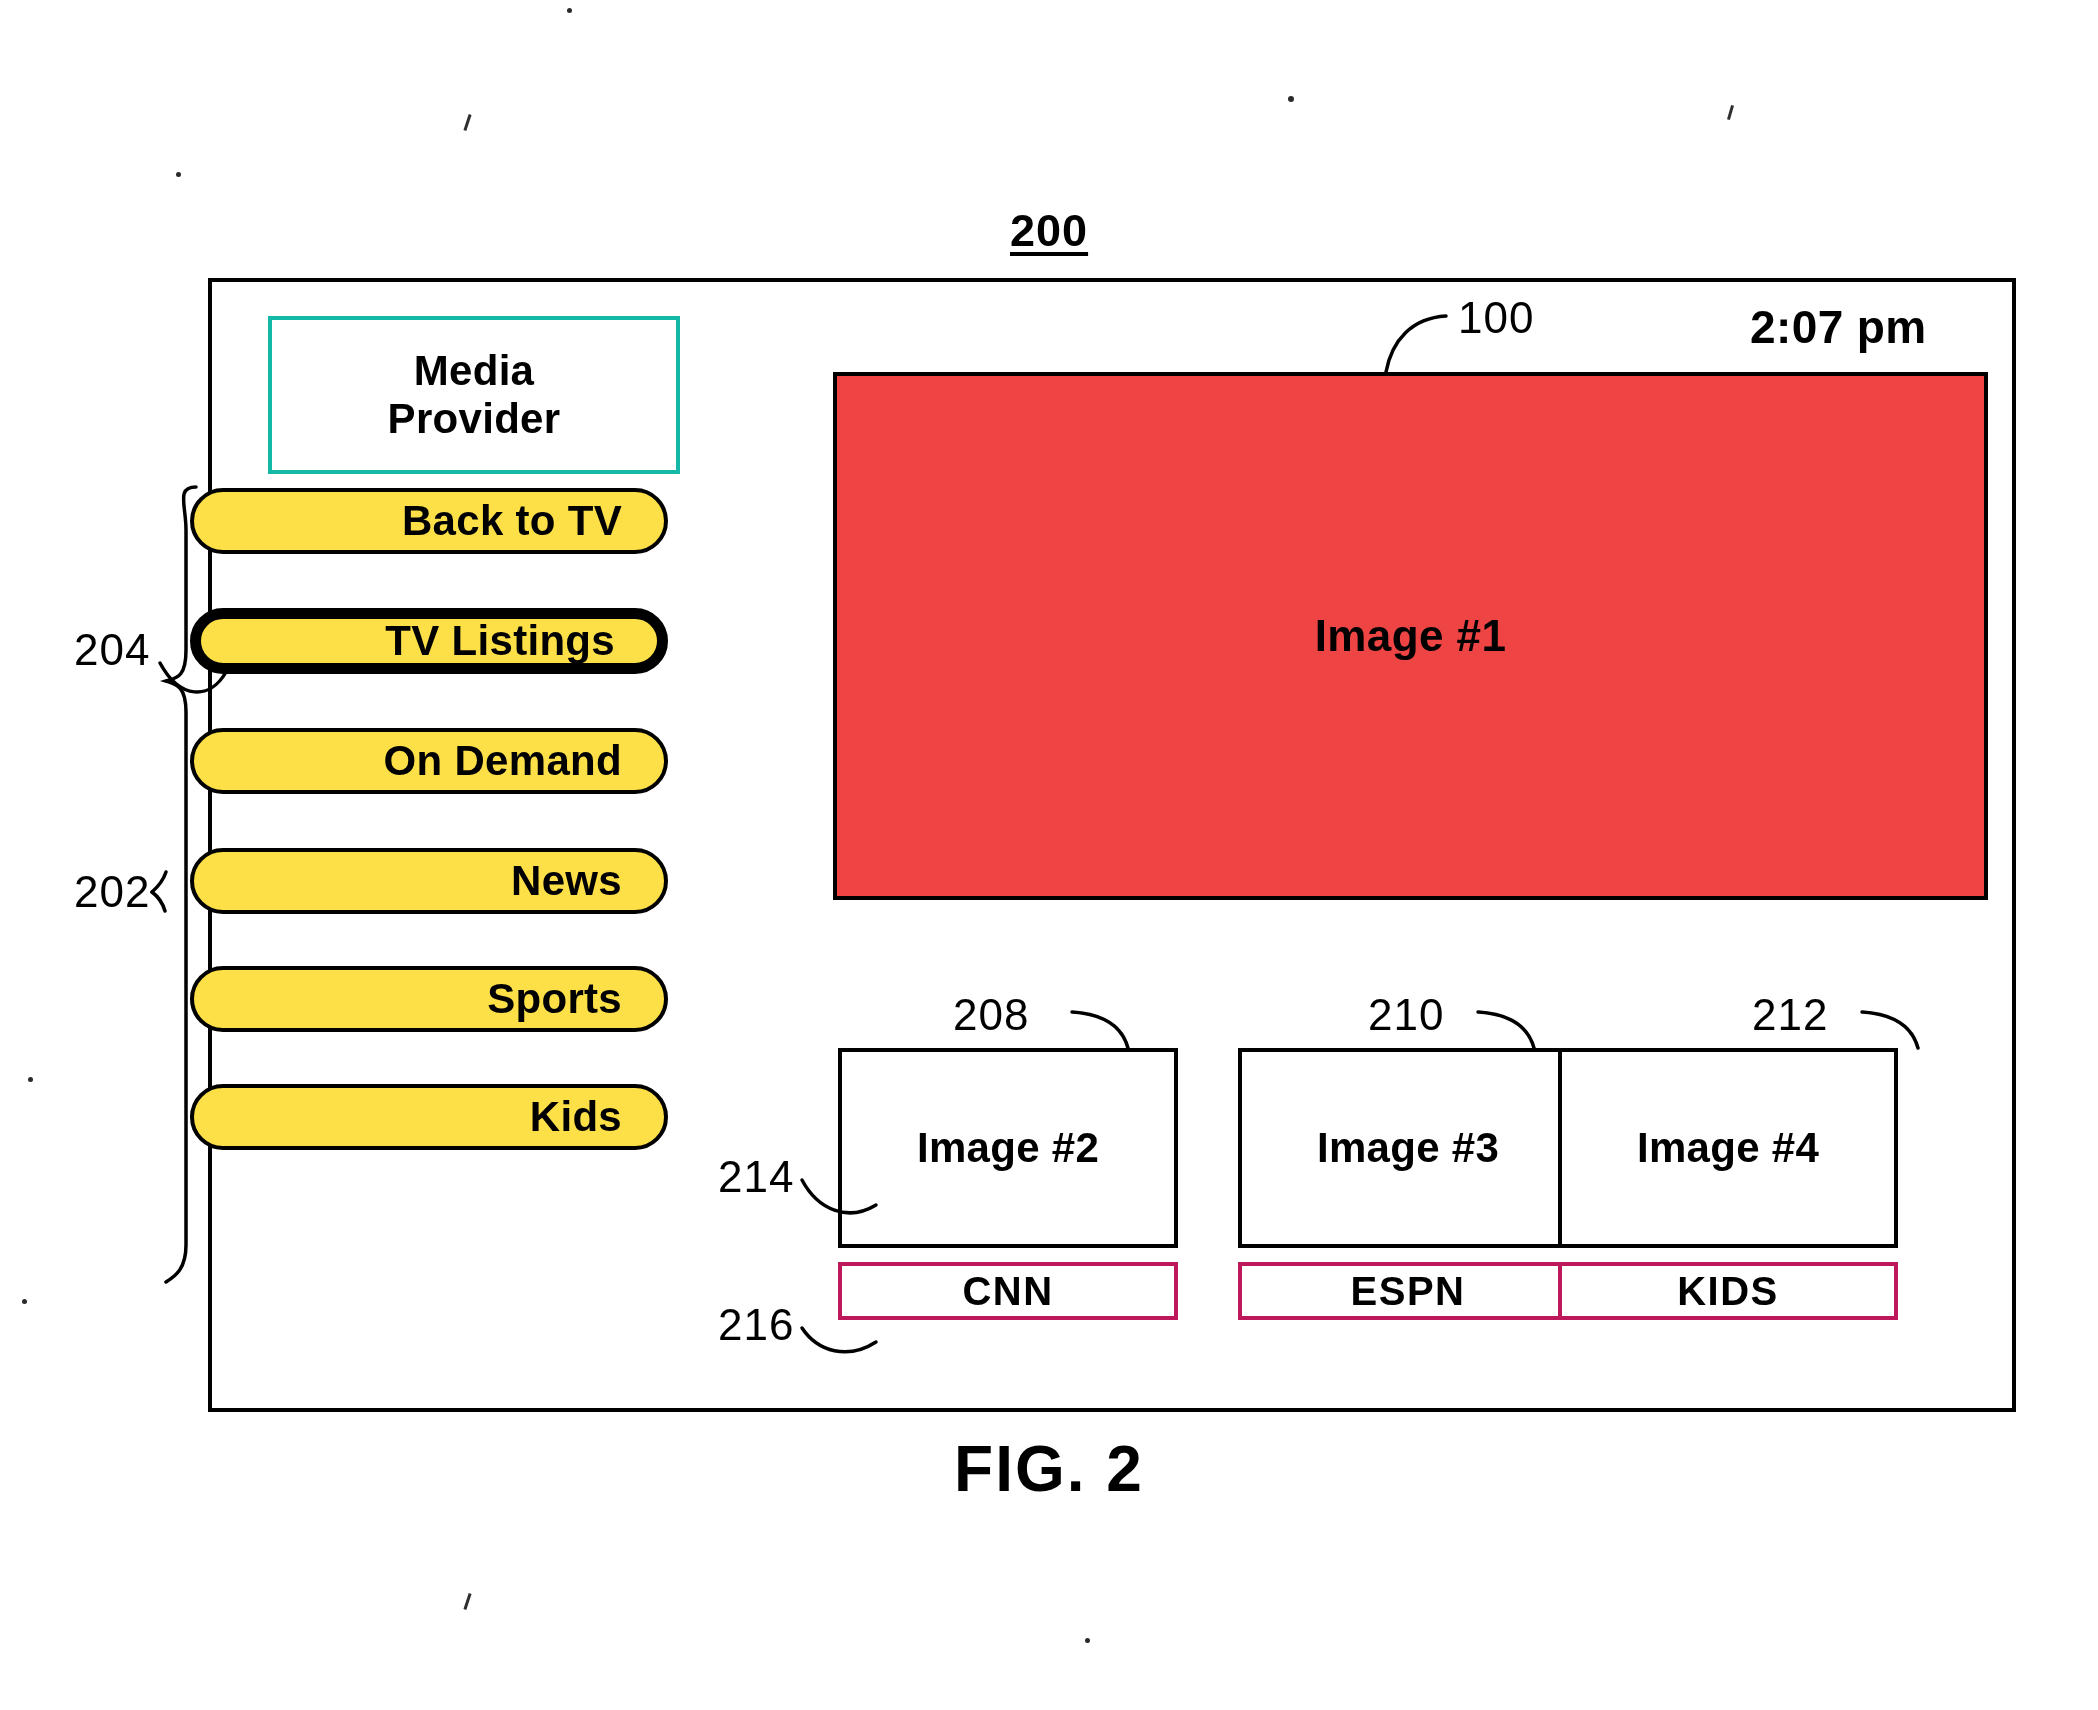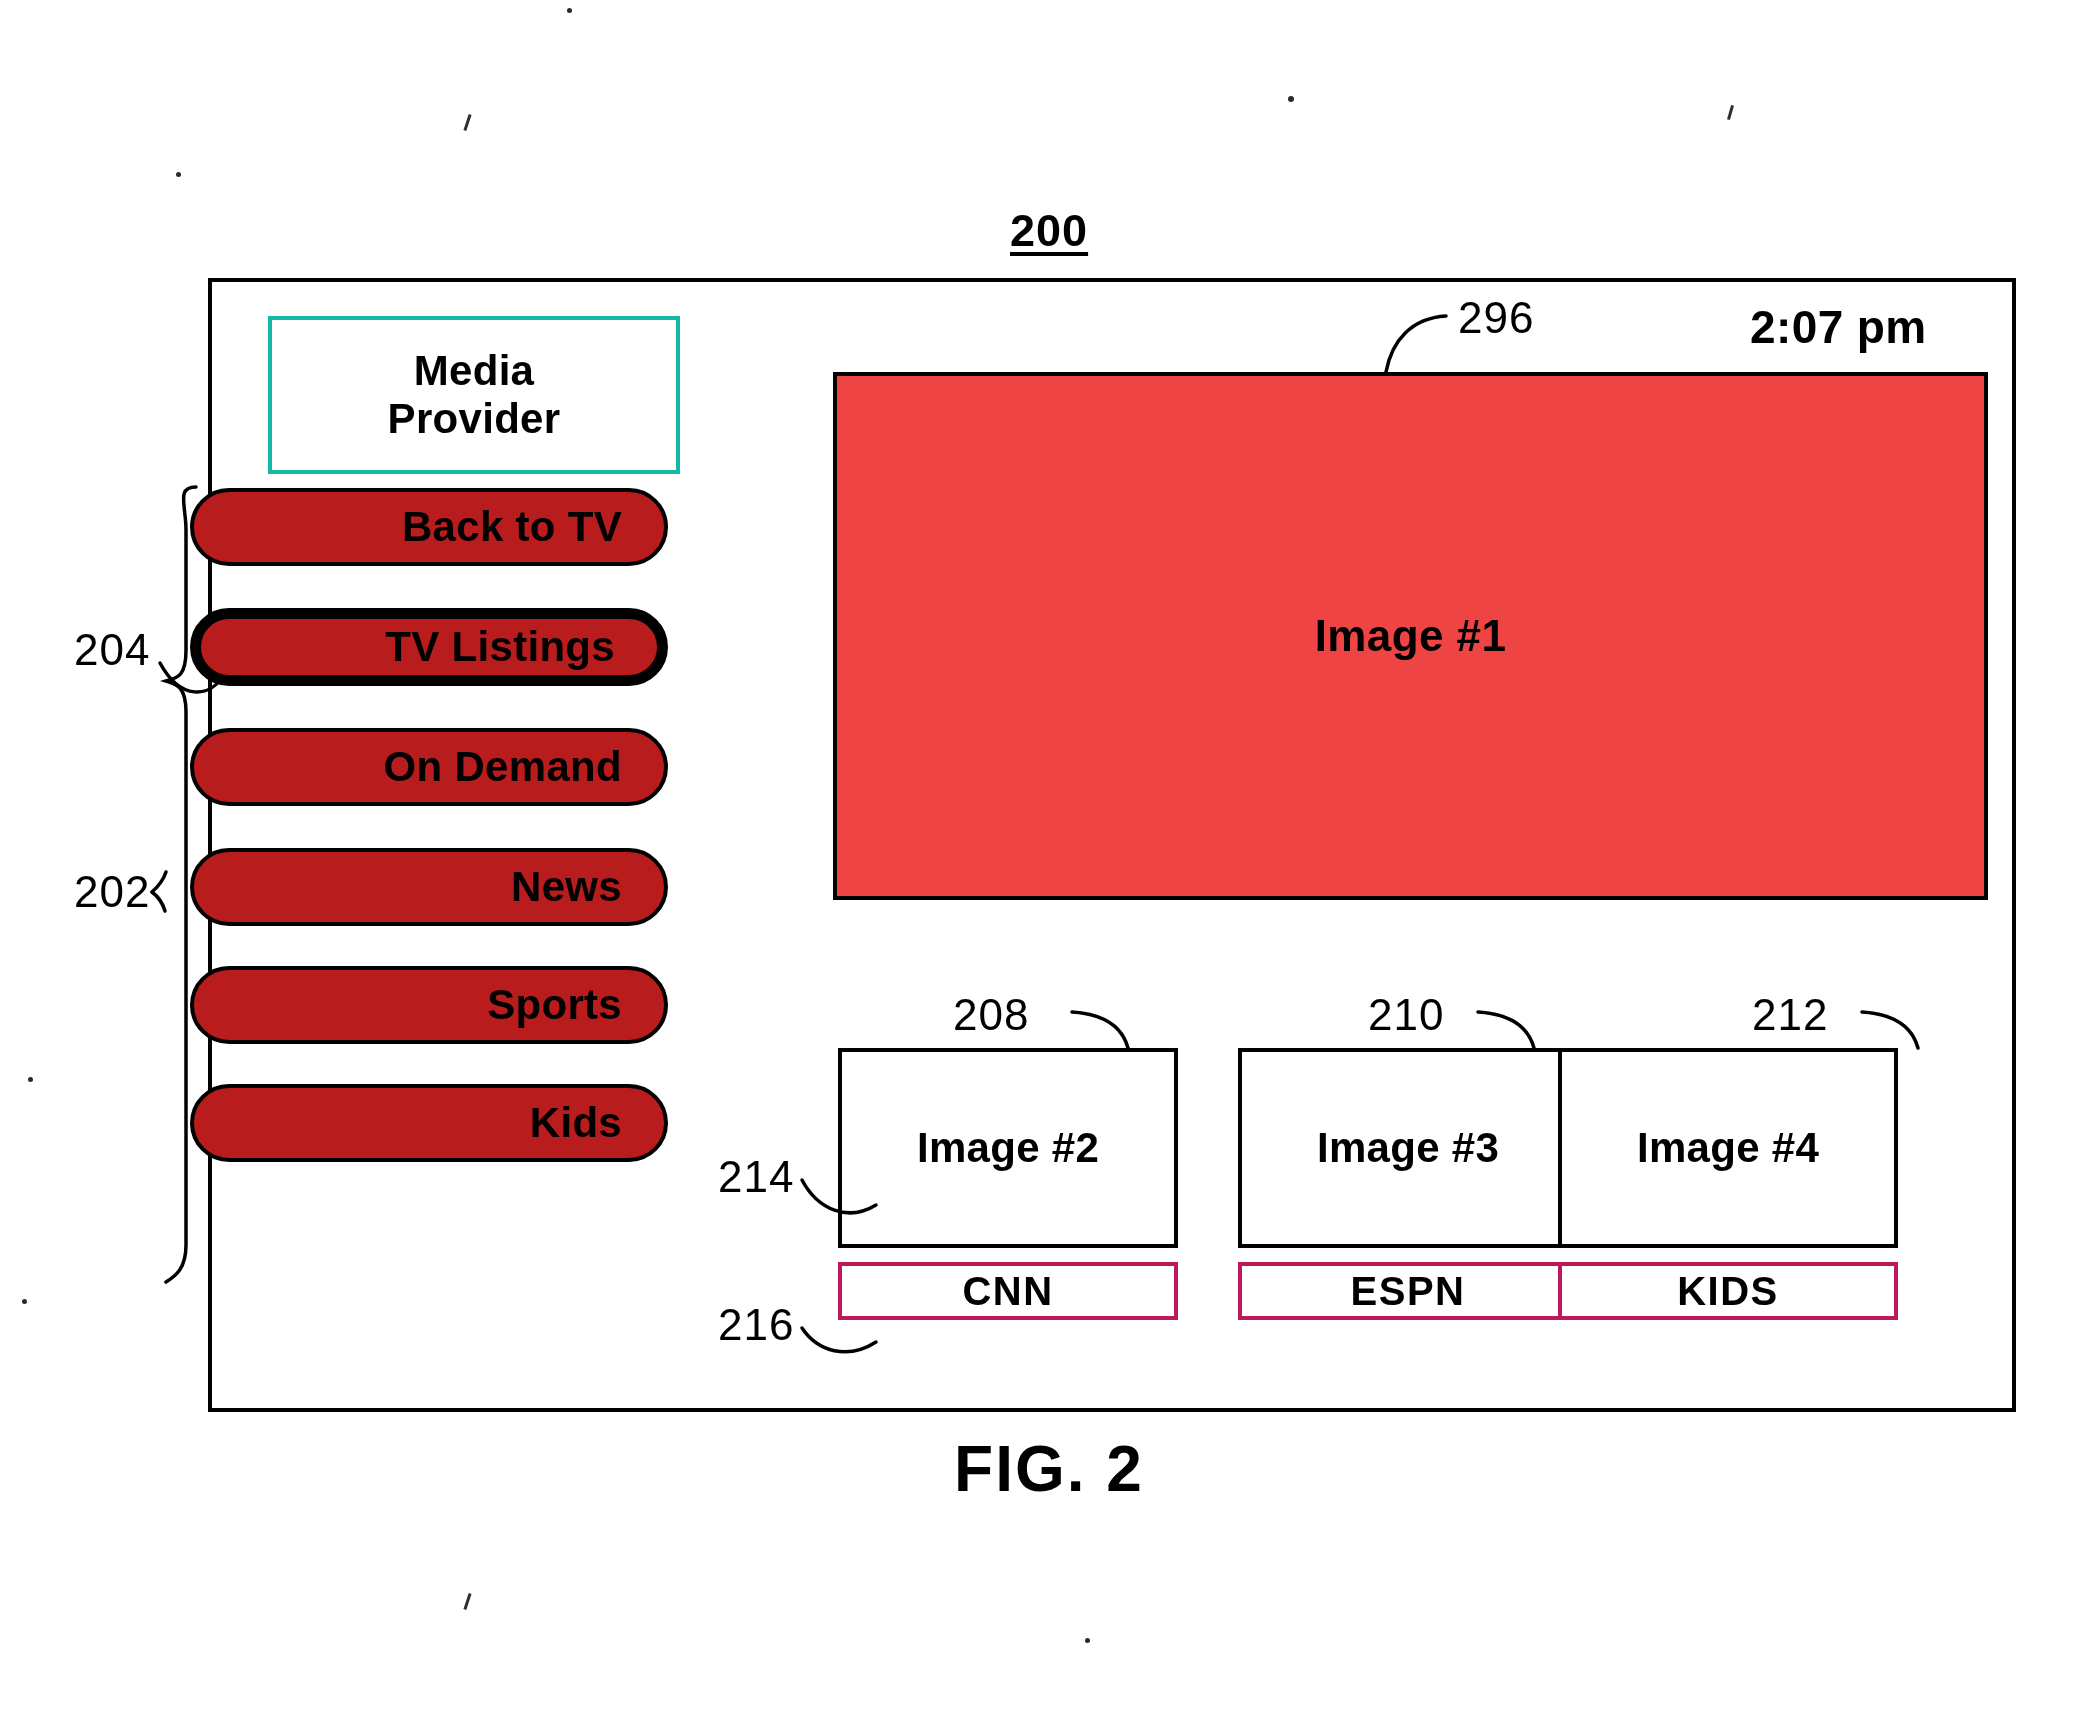--- a/index.html
+++ b/index.html
@@ -80,25 +80,25 @@
     line-height: 1.14;
     text-align: center;
     letter-spacing: 0.3px;
   }
 
   
   .menu-btn {
     position: absolute;
     left: 190px;
     width: 478px;
-    height: 78px;
+    height: 66px;
     border: 4px solid #000;
     border-radius: 42px;
     box-sizing: border-box;
-    background: #b91c1c;
+    background: #fde047;
     display: flex;
     align-items: center;
     justify-content: flex-end;
     padding-right: 42px;
     z-index: 5;
   }
   .menu-btn.selected {
     border-width: 11px;
     z-index: 7;
   }
@@ -290,21 +290,21 @@
     <div class="thumb-box">
       <span class="thumb-text">Image #4</span>
     </div>
     <div class="chan-box">
       <span class="chan-text">KIDS</span>
     </div>
   </div>
 
   <div class="ref-num" style="left:74px;  top:625px;">204</div>
   <div class="ref-num" style="left:74px;  top:867px;">202</div>
-  <div class="ref-num" style="left:1458px;top:293px;">296</div>
+  <div class="ref-num" style="left:1458px;top:293px;">100</div>
   <div class="ref-num" style="left:953px; top:990px;">208</div>
   <div class="ref-num" style="left:1368px;top:990px;">210</div>
   <div class="ref-num" style="left:1752px;top:990px;">212</div>
   <div class="ref-num" style="left:718px; top:1152px;">214</div>
   <div class="ref-num" style="left:718px; top:1300px;">216</div>
 
   <svg class="leaders" viewBox="0 0 2098 1710">
     <g fill="none" stroke="#000" stroke-width="3.5" stroke-linecap="round">
 
       <path d="M 160 663 C 180 700, 210 700, 226 672"></path>

